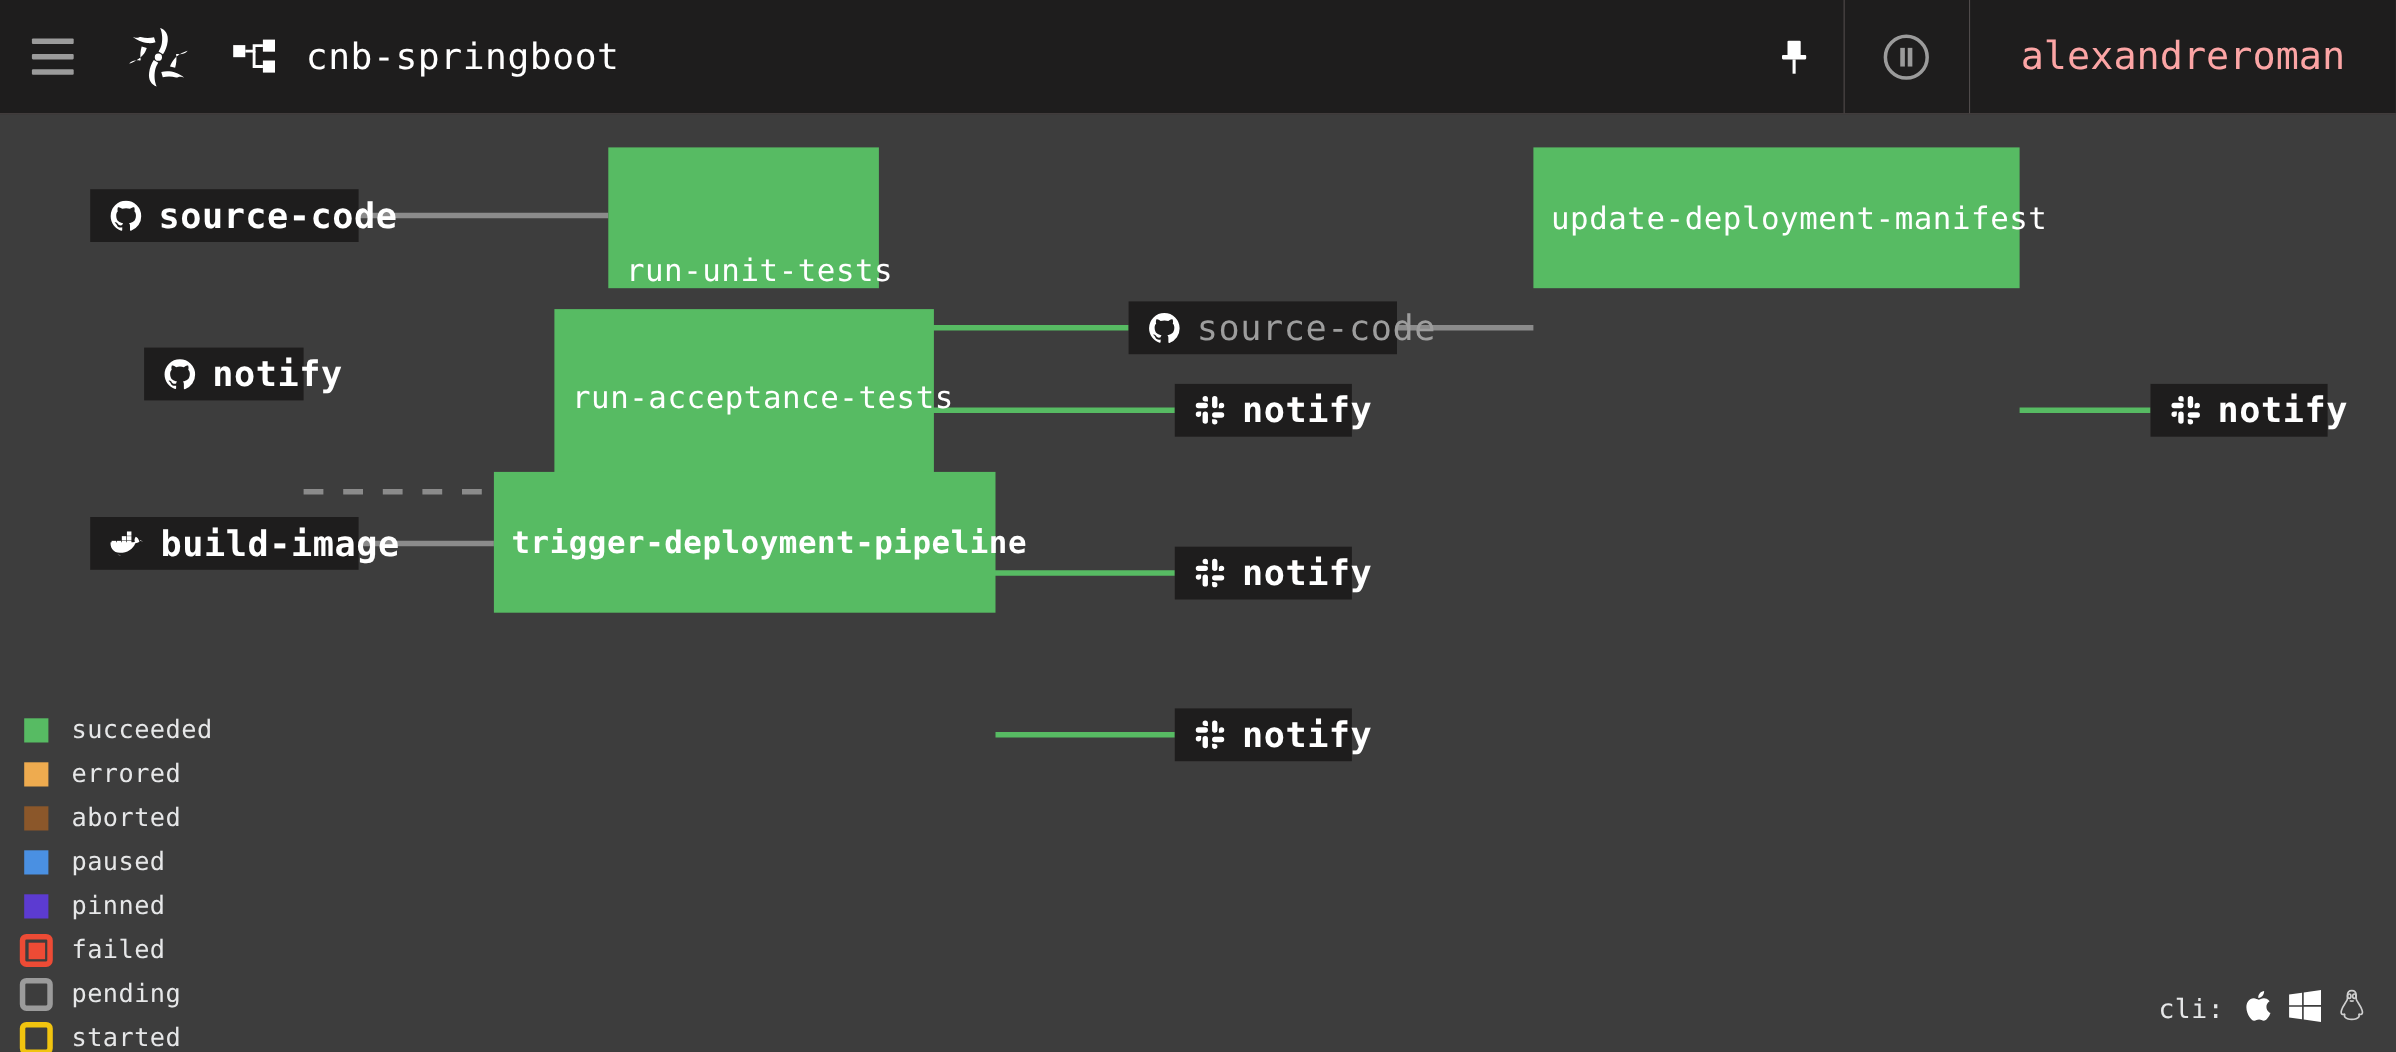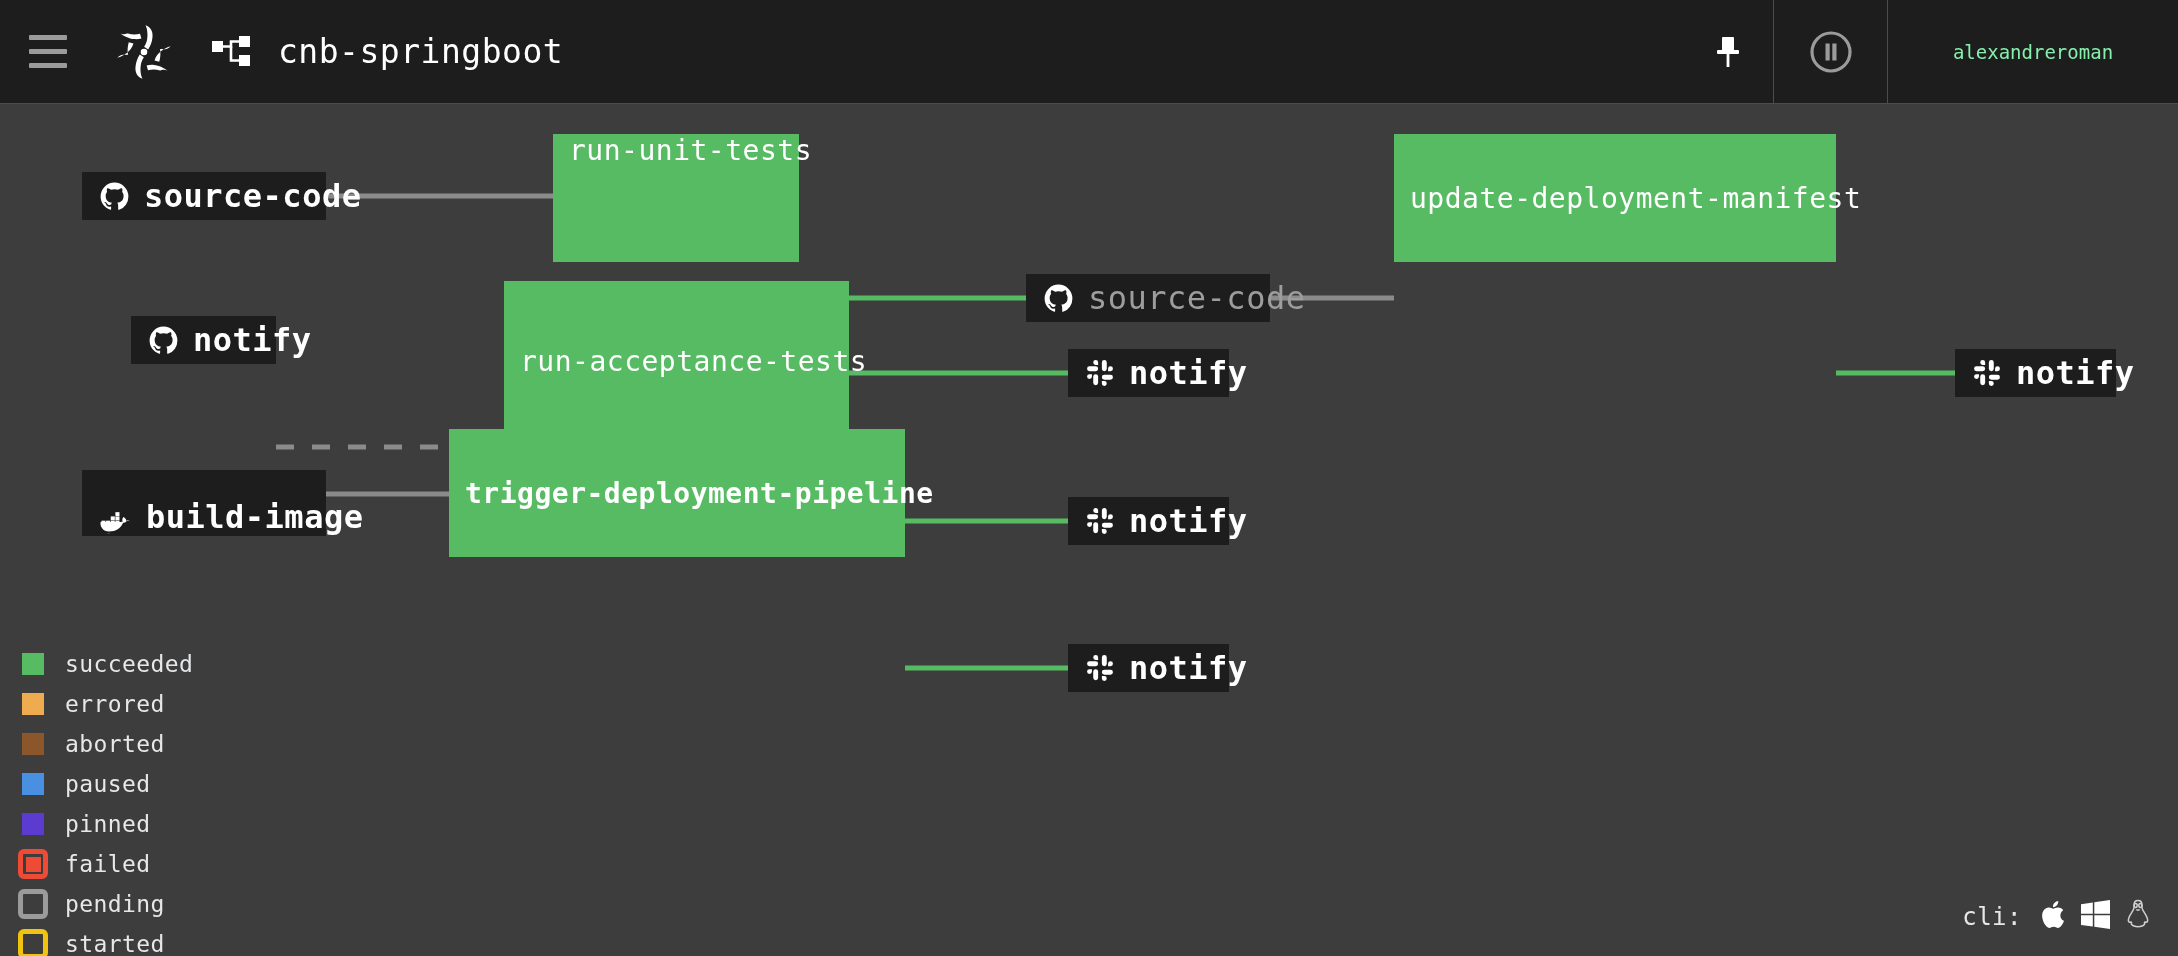--- a/index.html
+++ b/index.html
@@ -41,21 +41,21 @@
     width: 90px; display:flex; align-items:center; justify-content:center;
     cursor: pointer;
   }
   .pause-btn {
     width: 115px; display:flex; align-items:center; justify-content:center;
     border-left: 1px solid #504b4b; border-right: 1px solid #504b4b;
     cursor: pointer;
   }
   .user-box {
     display:flex; align-items:center; justify-content:center;
-    padding: 0 46px; color:#86efac; font-size: 19px; cursor: pointer;
+    padding: 0 46px; color:#fca5a5; font-size: 35px; cursor: pointer;
     min-width: 290px;
   }
 
   
   .canvas { position: absolute; top: 104px; left: 0; width: 2178px; height: 852px; }
   svg.edges { position:absolute; top:0; left:0; width: 2178px; height: 852px; }
 
   .node {
     position: absolute;
     display: flex; align-items: center;
@@ -183,21 +183,21 @@
     </svg>
   <div id="node-layer">
       <div class="node resource" style="left: 82px; top: 68px; width: 244px; height: 48px; background: rgb(30, 29, 29);">
         <span class="ico">
           <svg width="29" height="29" viewBox="0 0 24 24" aria-hidden="true">
             <path fill="#ffffff" d="M12 .5A11.5 11.5 0 0 0 .5 12c0 5.1 3.3 9.4 7.9 10.9.6.1.8-.25.8-.55v-2c-3.2.7-3.9-1.4-3.9-1.4-.5-1.35-1.3-1.7-1.3-1.7-1.05-.72.08-.7.08-.7 1.15.08 1.76 1.2 1.76 1.2 1.03 1.76 2.7 1.25 3.36.96.1-.75.4-1.26.73-1.55-2.56-.3-5.25-1.3-5.25-5.73 0-1.27.45-2.3 1.2-3.1-.12-.3-.52-1.48.1-3.08 0 0 .98-.31 3.2 1.18a11 11 0 0 1 5.84 0c2.22-1.49 3.2-1.18 3.2-1.18.62 1.6.22 2.78.1 3.08.75.8 1.2 1.83 1.2 3.1 0 4.44-2.7 5.42-5.27 5.71.41.36.78 1.06.78 2.14v3.18c0 .3.2.66.8.55A11.5 11.5 0 0 0 23.5 12 11.5 11.5 0 0 0 12 .5z"></path>
           </svg>
         </span>
         <span>source-code</span>
       </div>
-      <div class="node job" style="left: 553px; top: 30px; width: 246px; height: 128px; background: rgb(87, 187, 99); align-items: flex-start;">
+      <div class="node job" style="left: 553px; top: 30px; width: 246px; height: 128px; background: rgb(87, 187, 99); align-items: flex-end;">
         <span>run-unit-tests</span>
       </div>
       <div class="node resource dim" style="left: 1026px; top: 170px; width: 244px; height: 48px; background: rgb(30, 29, 29);">
         <span class="ico">
           <svg width="29" height="29" viewBox="0 0 24 24" aria-hidden="true">
             <path fill="#ffffff" d="M12 .5A11.5 11.5 0 0 0 .5 12c0 5.1 3.3 9.4 7.9 10.9.6.1.8-.25.8-.55v-2c-3.2.7-3.9-1.4-3.9-1.4-.5-1.35-1.3-1.7-1.3-1.7-1.05-.72.08-.7.08-.7 1.15.08 1.76 1.2 1.76 1.2 1.03 1.76 2.7 1.25 3.36.96.1-.75.4-1.26.73-1.55-2.56-.3-5.25-1.3-5.25-5.73 0-1.27.45-2.3 1.2-3.1-.12-.3-.52-1.48.1-3.08 0 0 .98-.31 3.2 1.18a11 11 0 0 1 5.84 0c2.22-1.49 3.2-1.18 3.2-1.18.62 1.6.22 2.78.1 3.08.75.8 1.2 1.83 1.2 3.1 0 4.44-2.7 5.42-5.27 5.71.41.36.78 1.06.78 2.14v3.18c0 .3.2.66.8.55A11.5 11.5 0 0 0 23.5 12 11.5 11.5 0 0 0 12 .5z"></path>
           </svg>
         </span>
         <span>source-code</span>
       </div>
@@ -247,21 +247,21 @@
             <g fill="#ffffff">
               <path d="M5.1 15.1a2.1 2.1 0 1 1-2.1-2.1h2.1zM6.2 15.1a2.1 2.1 0 0 1 4.2 0v5.3a2.1 2.1 0 0 1-4.2 0z"></path>
               <path d="M8.3 5.1a2.1 2.1 0 1 1 2.1-2.1v2.1zM8.3 6.2a2.1 2.1 0 0 1 0 4.2H3a2.1 2.1 0 0 1 0-4.2z"></path>
               <path d="M18.9 8.3a2.1 2.1 0 1 1 2.1 2.1h-2.1zM17.8 8.3a2.1 2.1 0 0 1-4.2 0V3a2.1 2.1 0 0 1 4.2 0z"></path>
               <path d="M15.7 18.9a2.1 2.1 0 1 1-2.1 2.1v-2.1zM15.7 17.8a2.1 2.1 0 0 1 0-4.2H21a2.1 2.1 0 0 1 0 4.2z"></path>
             </g>
           </svg>
         </span>
         <span>notify</span>
       </div>
-      <div class="node resource" style="left: 82px; top: 366px; width: 244px; height: 66px; background: rgb(30, 29, 29); align-items: flex-end;">
+      <div class="node resource" style="left: 82px; top: 366px; width: 244px; height: 48px; background: rgb(30, 29, 29);">
         <span class="ico">
           <svg width="31" height="26" viewBox="0 0 32 26" aria-hidden="true">
             <g fill="#ffffff">
               <rect x="6.3" y="10.6" width="4.2" height="4"></rect>
               <rect x="11.1" y="10.6" width="4.2" height="4"></rect>
               <rect x="15.9" y="10.6" width="4.2" height="4"></rect>
               <rect x="11.1" y="6.2" width="4.2" height="4"></rect>
               <rect x="15.9" y="6.2" width="4.2" height="4"></rect>
               <rect x="15.9" y="1.8" width="4.2" height="4"></rect>
               <rect x="1.5" y="10.6" width="4.2" height="4"></rect>

